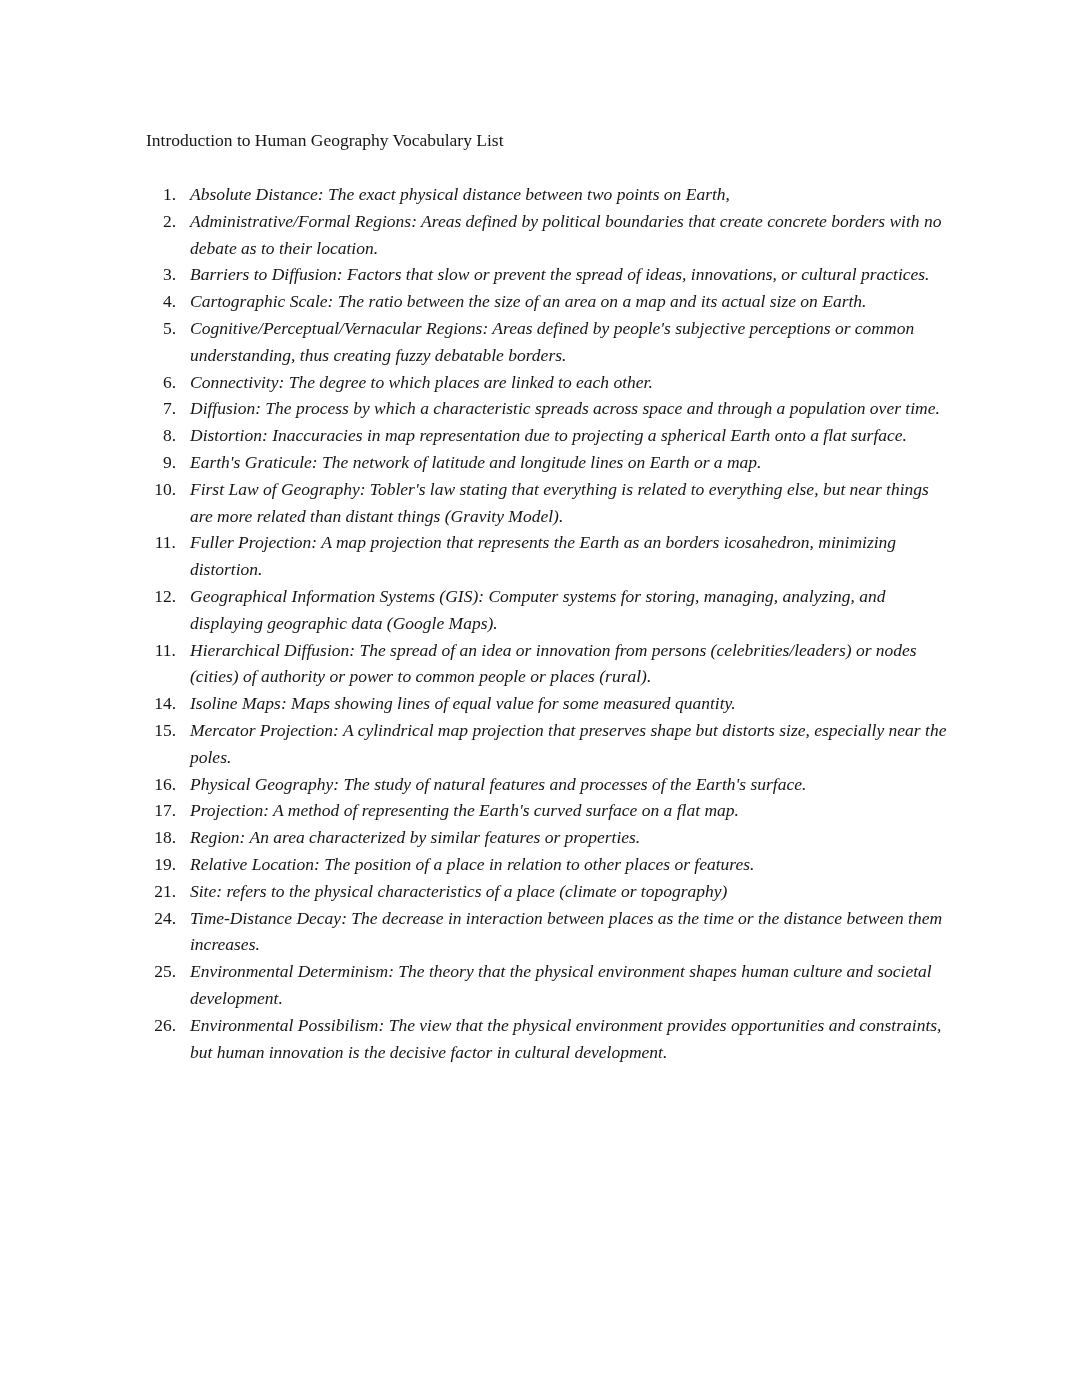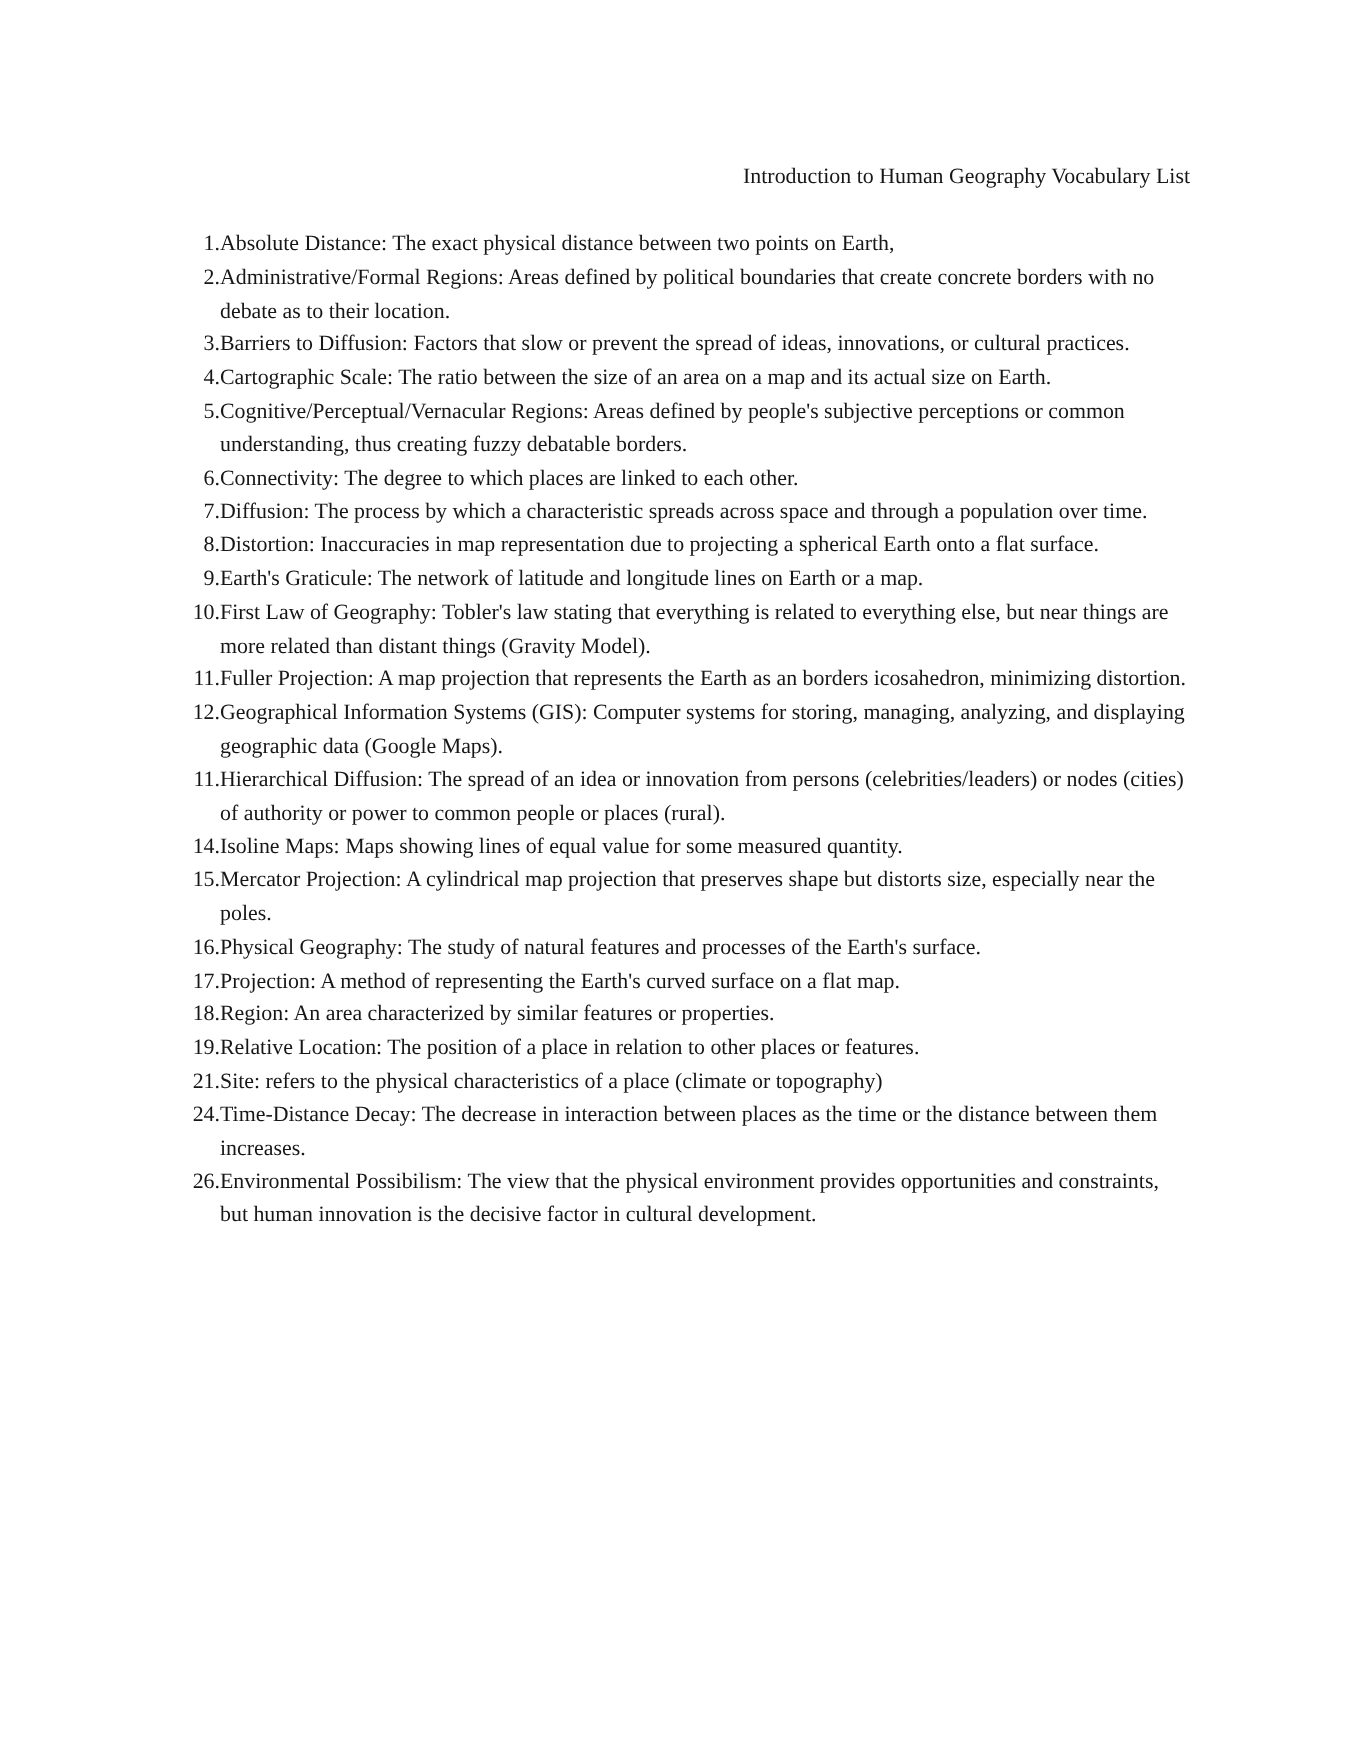--- a/index.html
+++ b/index.html
@@ -14,40 +14,41 @@
     color: #161616;
     overflow: hidden;
   }
   .page {
     box-sizing: border-box;
     width: 1080px;
     height: 1397px;
     padding: 127px 128px 40px 146px;
   }
   .doc-title {
-    text-align: right;
+    text-align: left;
     font-size: 17.5px;
     line-height: 27px;
     white-space: nowrap;
   }
   .vocab-list {
     margin-top: 27px;
   }
   .item {
     display: flex;
     font-size: 17.5px;
     line-height: 26.8px;
   }
   .num {
     flex: 0 0 30px;
     text-align: right;
   }
   .txt {
     flex: 1;
-    margin-left: 0;
+    margin-left: 14px;
+    font-style: italic;
   }
 </style>
 </head>
 <body>
 
 <div class="page">
   <div class="doc-title">Introduction to Human Geography Vocabulary List</div>
   <div class="vocab-list">
       <div class="item">
         <span class="num">1.</span>
@@ -127,17 +128,21 @@
       </div>
       <div class="item">
         <span class="num">21.</span>
         <span class="txt">Site: refers to the physical characteristics of a place (climate or topography)</span>
       </div>
       <div class="item">
         <span class="num">24.</span>
         <span class="txt">Time-Distance Decay: The decrease in interaction between places as the time or the distance between them increases.</span>
       </div>
       <div class="item">
+        <span class="num">25.</span>
+        <span class="txt">Environmental Determinism: The theory that the physical environment shapes human culture and societal development.</span>
+      </div>
+      <div class="item">
         <span class="num">26.</span>
         <span class="txt">Environmental Possibilism: The view that the physical environment provides opportunities and constraints, but human innovation is the decisive factor in cultural development.</span>
       </div>
     </div>
 </div>
 
 </body></html>

